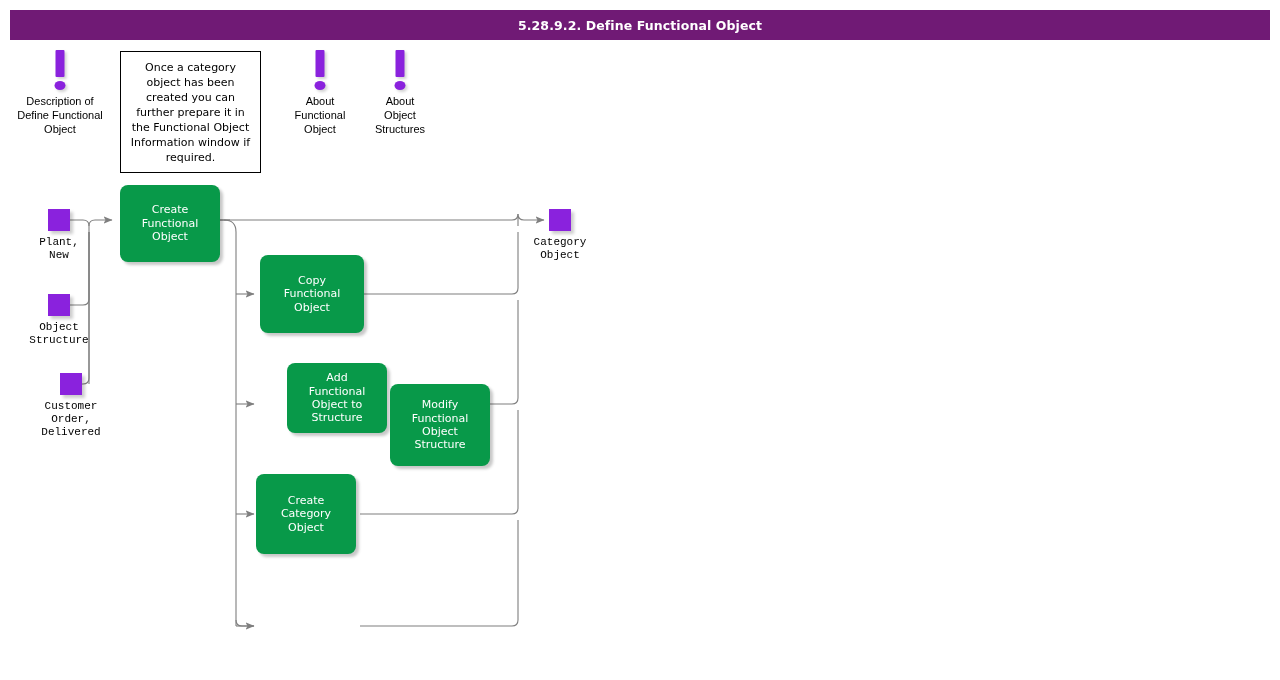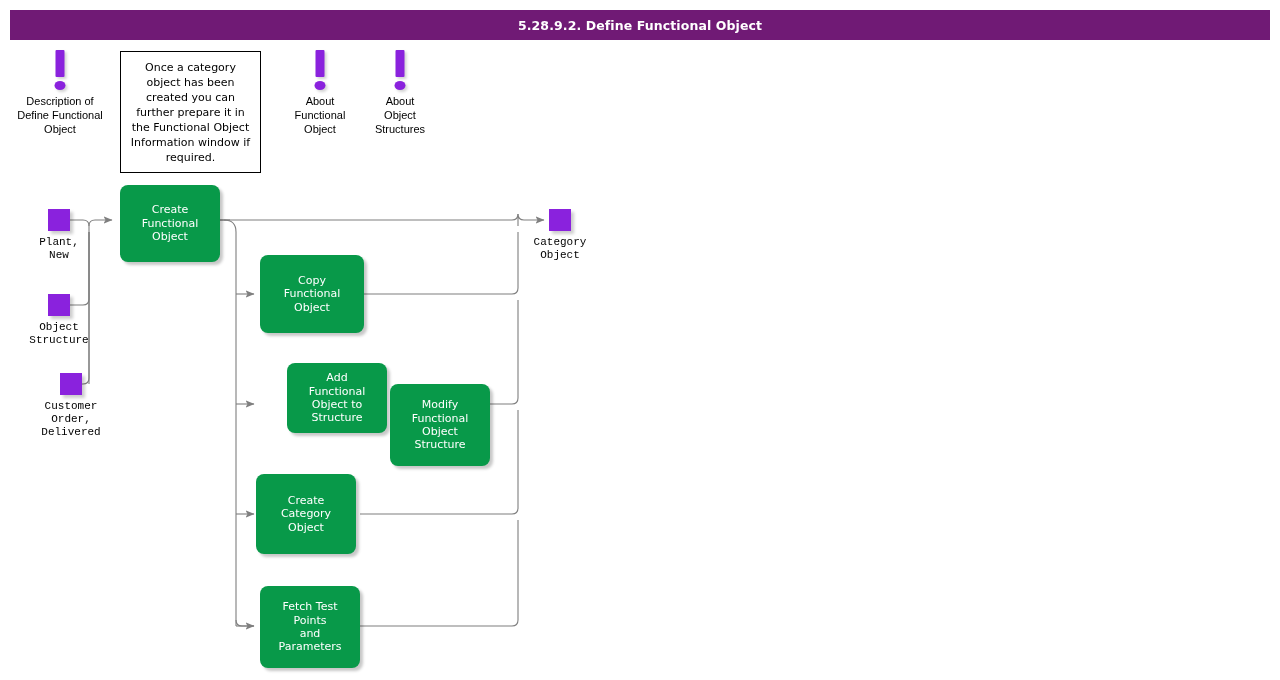--- a/index.html
+++ b/index.html
@@ -284,18 +284,14 @@
     <div class="proc-label">Modify
 Functional
 Object Structure</div>
   </div>
 
   <div class="proc" style="left:256px; top:474px; width:100px; height:80px;">
     <div class="proc-label">Create Category
 Object</div>
   </div>
 
-  <div class="proc" style="left:260px; top:586px; width:100px; height:82px;">
-    <div class="proc-label">Fetch Test Points
-and Parameters</div>
-  </div>
 
 </div>
 
 </body></html>

